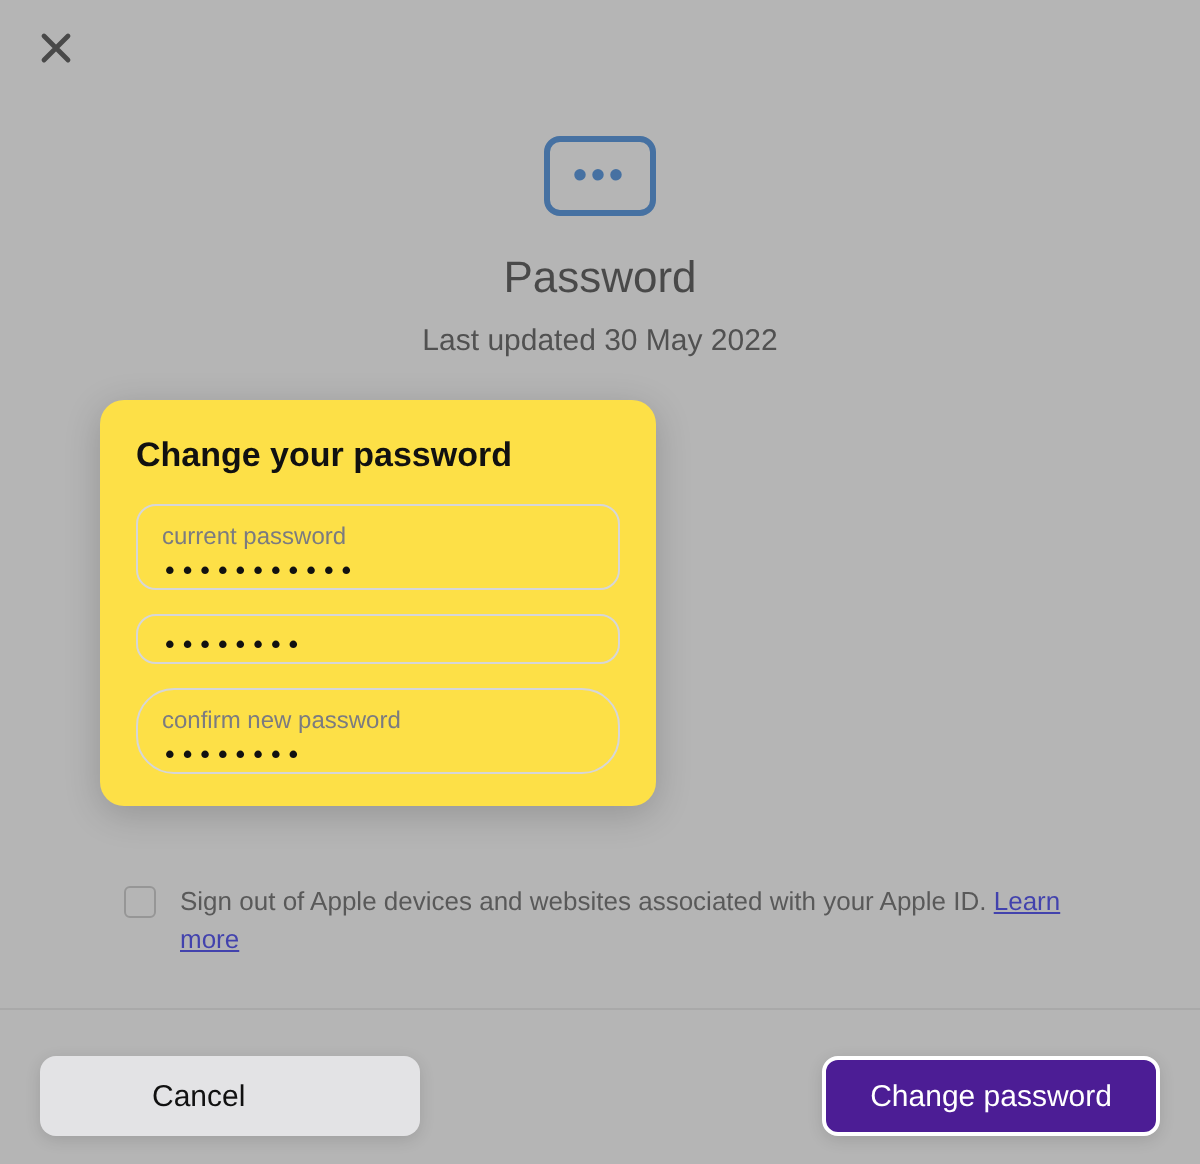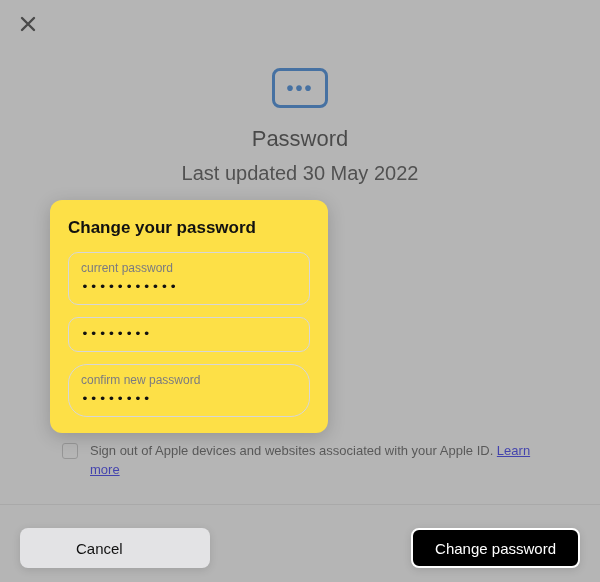--- a/index.html
+++ b/index.html
@@ -36,39 +36,39 @@
       color: #0b69d4; font-size: 20px; letter-spacing: 2px; font-weight: 700;
     }
 
     .hdr-title {
       margin-top: 18px;
       font-size: 22px; font-weight: 400;
       color: #111;
     }
     .hdr-sub {
       margin-top: 10px;
-      font-size: 20px;
+      font-size: 15px;
       color: #222;
     }
 
     .card {
       position: absolute;
       z-index: 2;
       background: #fde047;
       border-radius: 12px;
       box-shadow: 0 4px 18px rgba(0,0,0,0.18);
       padding: 18px 18px 16px 18px;
     }
     .card-a { top: 200px; left: 50px; width: 278px; }
     .card-title { font-size: 17px; font-weight: 700; color: #111; margin-bottom: 14px; }
 
     .field {
       border: 1px solid #d6d6d8;
       border-radius: 10px;
-      padding: 8px 12px 10px 12px;
+      padding: 8px 12px 0 12px;
       margin-bottom: 12px;
       cursor: text;
     }
     .field:last-child { margin-bottom: 0; border-radius: 19px; }
     .field-label { font-size: 12px; color: #7b7b80; margin-bottom: 4px; }
     .field-value { font-size: 13px; color: #111; letter-spacing: 1px; font-family: monospace; }
 
     .consent-row {
       position: absolute; left: 62px; top: 442px; right: 40px;
       display: flex; align-items: flex-start;
@@ -95,21 +95,21 @@
     .btn {
       height: 40px; border-radius: 8px; font-size: 15px;
       display: inline-flex; align-items: center; justify-content: center;
       padding: 0 22px; cursor: pointer; border: none;
       box-shadow: 0 2px 8px rgba(0,0,0,0.12);
     }
     .btn-cancel {
       background: #e3e3e5; color: #111; font-weight: 400;
       width: 190px; justify-content: flex-start; padding-left: 56px;
     }
-    .btn-primary { background: #000000; color: #fff; font-weight: 400; border: 2px solid #fff; }
+    .btn-primary { background: #4c1d95; color: #fff; font-weight: 400; border: 2px solid #fff; }
   </style>
 </head>
 <body>
 
 <div class="bg-layer">
   <div class="close-btn">
     <span>
       <svg viewBox="0 0 16 16">
           <path d="M2 2 L14 14 M14 2 L2 14" stroke="#111" stroke-width="2.4" stroke-linecap="round"></path>
         </svg>

